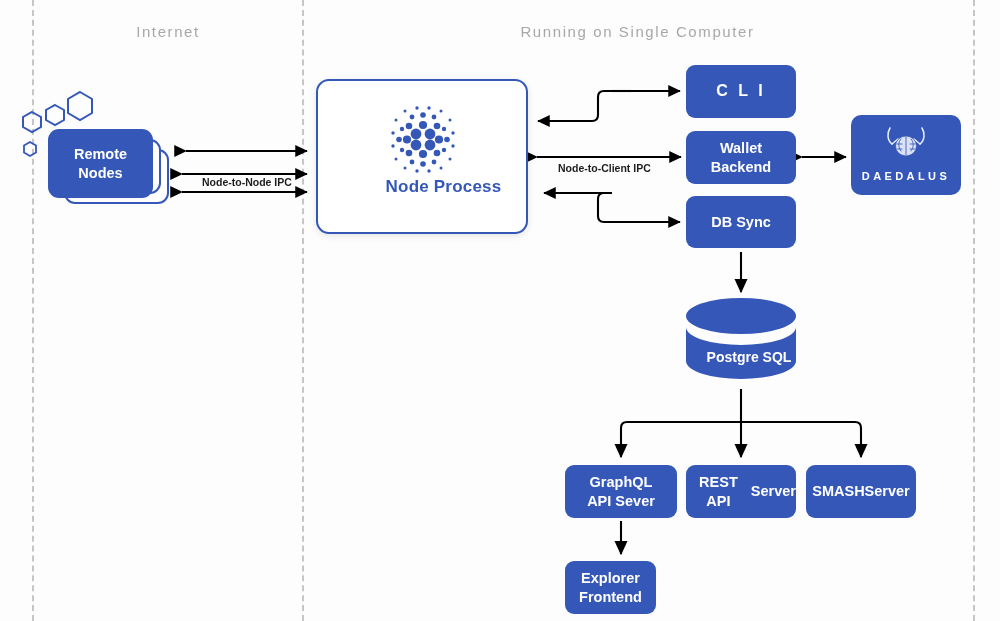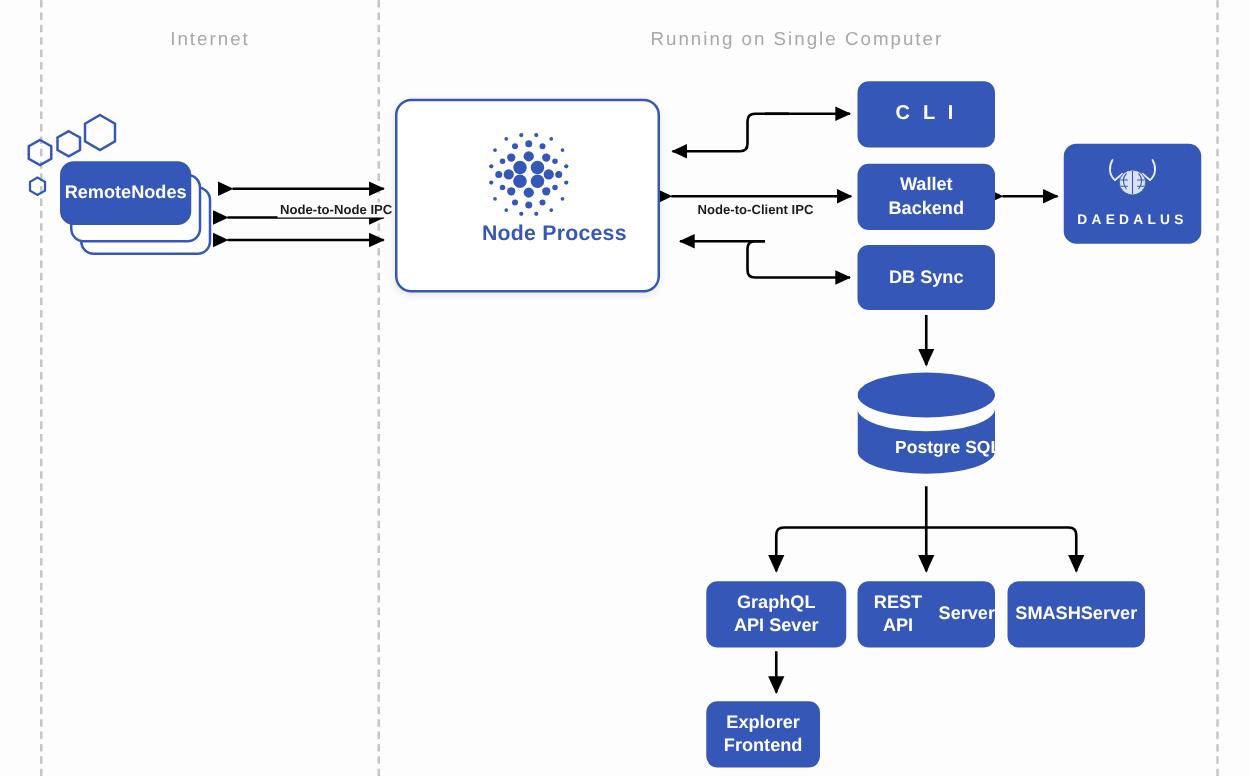--- a/index.html
+++ b/index.html
@@ -172,35 +172,35 @@
       <path d="M741,389 L741,457" marker-end="url(#ahs)"></path>
       <path d="M741,422 L627,422 Q621,422 621,428 L621,457" marker-end="url(#ahs)"></path>
       <path d="M741,422 L855,422 Q861,422 861,428 L861,457" marker-end="url(#ahs)"></path>
     </g>
 
     <g stroke="#000" stroke-width="2.1" fill="none">
       <line x1="621" y1="521" x2="621" y2="554" marker-end="url(#ahs)"></line>
     </g>
   </svg>
 
-  <div class="edge-label" style="left:200px; top:162px;margin-left:22px;">Node-to-Node IPC</div>
+  <div class="edge-label" style="left:200px; top:176px;">Node-to-Node IPC</div>
   <div class="edge-label" style="left:556px; top:162px;">Node-to-Client IPC</div>
 
   <svg class="logo-wrap" style="left:14px; top:88px; width:92px; height:80px;" viewBox="0 0 92 80">
     <g fill="none" stroke="#3558b8" stroke-width="2">
       <polygon points="66,4 78,11 78,25 66,32 54,25 54,11"></polygon>
       <polygon points="41,17 50,22 50,32 41,37 32,32 32,22"></polygon>
       <polygon points="18,24 27,29 27,39 18,44 9,39 9,29"></polygon>
     </g>
     <polygon points="16,54 22,57.5 22,64.5 16,68 10,64.5 10,57.5" fill="none" stroke="#3558b8" stroke-width="1.8"></polygon>
   </svg>
 
   <div class="ghost-card" style="left:64px; top:149px; width:105px; height:55px;"></div>
   <div class="ghost-card" style="left:56px; top:139px; width:105px; height:55px;"></div>
-  <div class="node-box" style="left:48px; top:129px; width:105px; height:51px; border-radius:11px; flex-direction:row;">
+  <div class="node-box" style="left:48px; top:129px; width:105px; height:69px; border-radius:11px; flex-direction:column;">
     <span>Remote</span>
     <span>Nodes</span>
   </div>
 
   <div class="process-box" style="left:316px; top:79px; width:212px; height:155px;">
     <svg class="logo-wrap" style="left:66px; top:18px; width:78px; height:78px;" viewBox="0 0 78 78">
       <g fill="#3558b8">
         <circle cx="32" cy="35" r="5.4"></circle>
           <circle cx="46" cy="35" r="5.4"></circle>
         <circle cx="32" cy="46" r="5.4"></circle>
@@ -275,21 +275,21 @@
         <path d="M17,15 C14,18 14,23 17,27"></path>
         <path d="M27,15 C30,18 30,23 27,27"></path>
         <path d="M13,20 L18,20 M26,20 L31,20"></path>
         <path d="M13,25 L18,25 M26,25 L31,25"></path>
         <path d="M18,31 L18,35 M26,31 L26,35"></path>
       </g>
     </svg>
     <div class="brand-label" style="top:54px;">DAEDALUS</div>
   </div>
 
-  <div style="position:absolute; left:686px; top:297px; width:126px; height:88px;padding-left:19px;">
+  <div style="position:absolute; left:686px; top:297px; width:126px; height:88px;">
     <svg class="logo-wrap" style="left:0; top:0; width:110px; height:88px;" viewBox="0 0 110 88">
       <ellipse cx="55" cy="19" rx="55" ry="18" fill="#3558b8"></ellipse>
       <path d="M0,30 L0,64 A55,18 0 0,0 110,64 L110,30 A55,18 0 0,1 0,30 z" fill="#3558b8"></path>
     </svg>
     <div class="cyl-label" style="top:52px;">Postgre SQL</div>
   </div>
 
   <div class="node-box" style="left:565px; top:465px; width:112px; height:53px; flex-direction:column;">
     <span>GraphQL</span>
     <span>API Sever</span>

